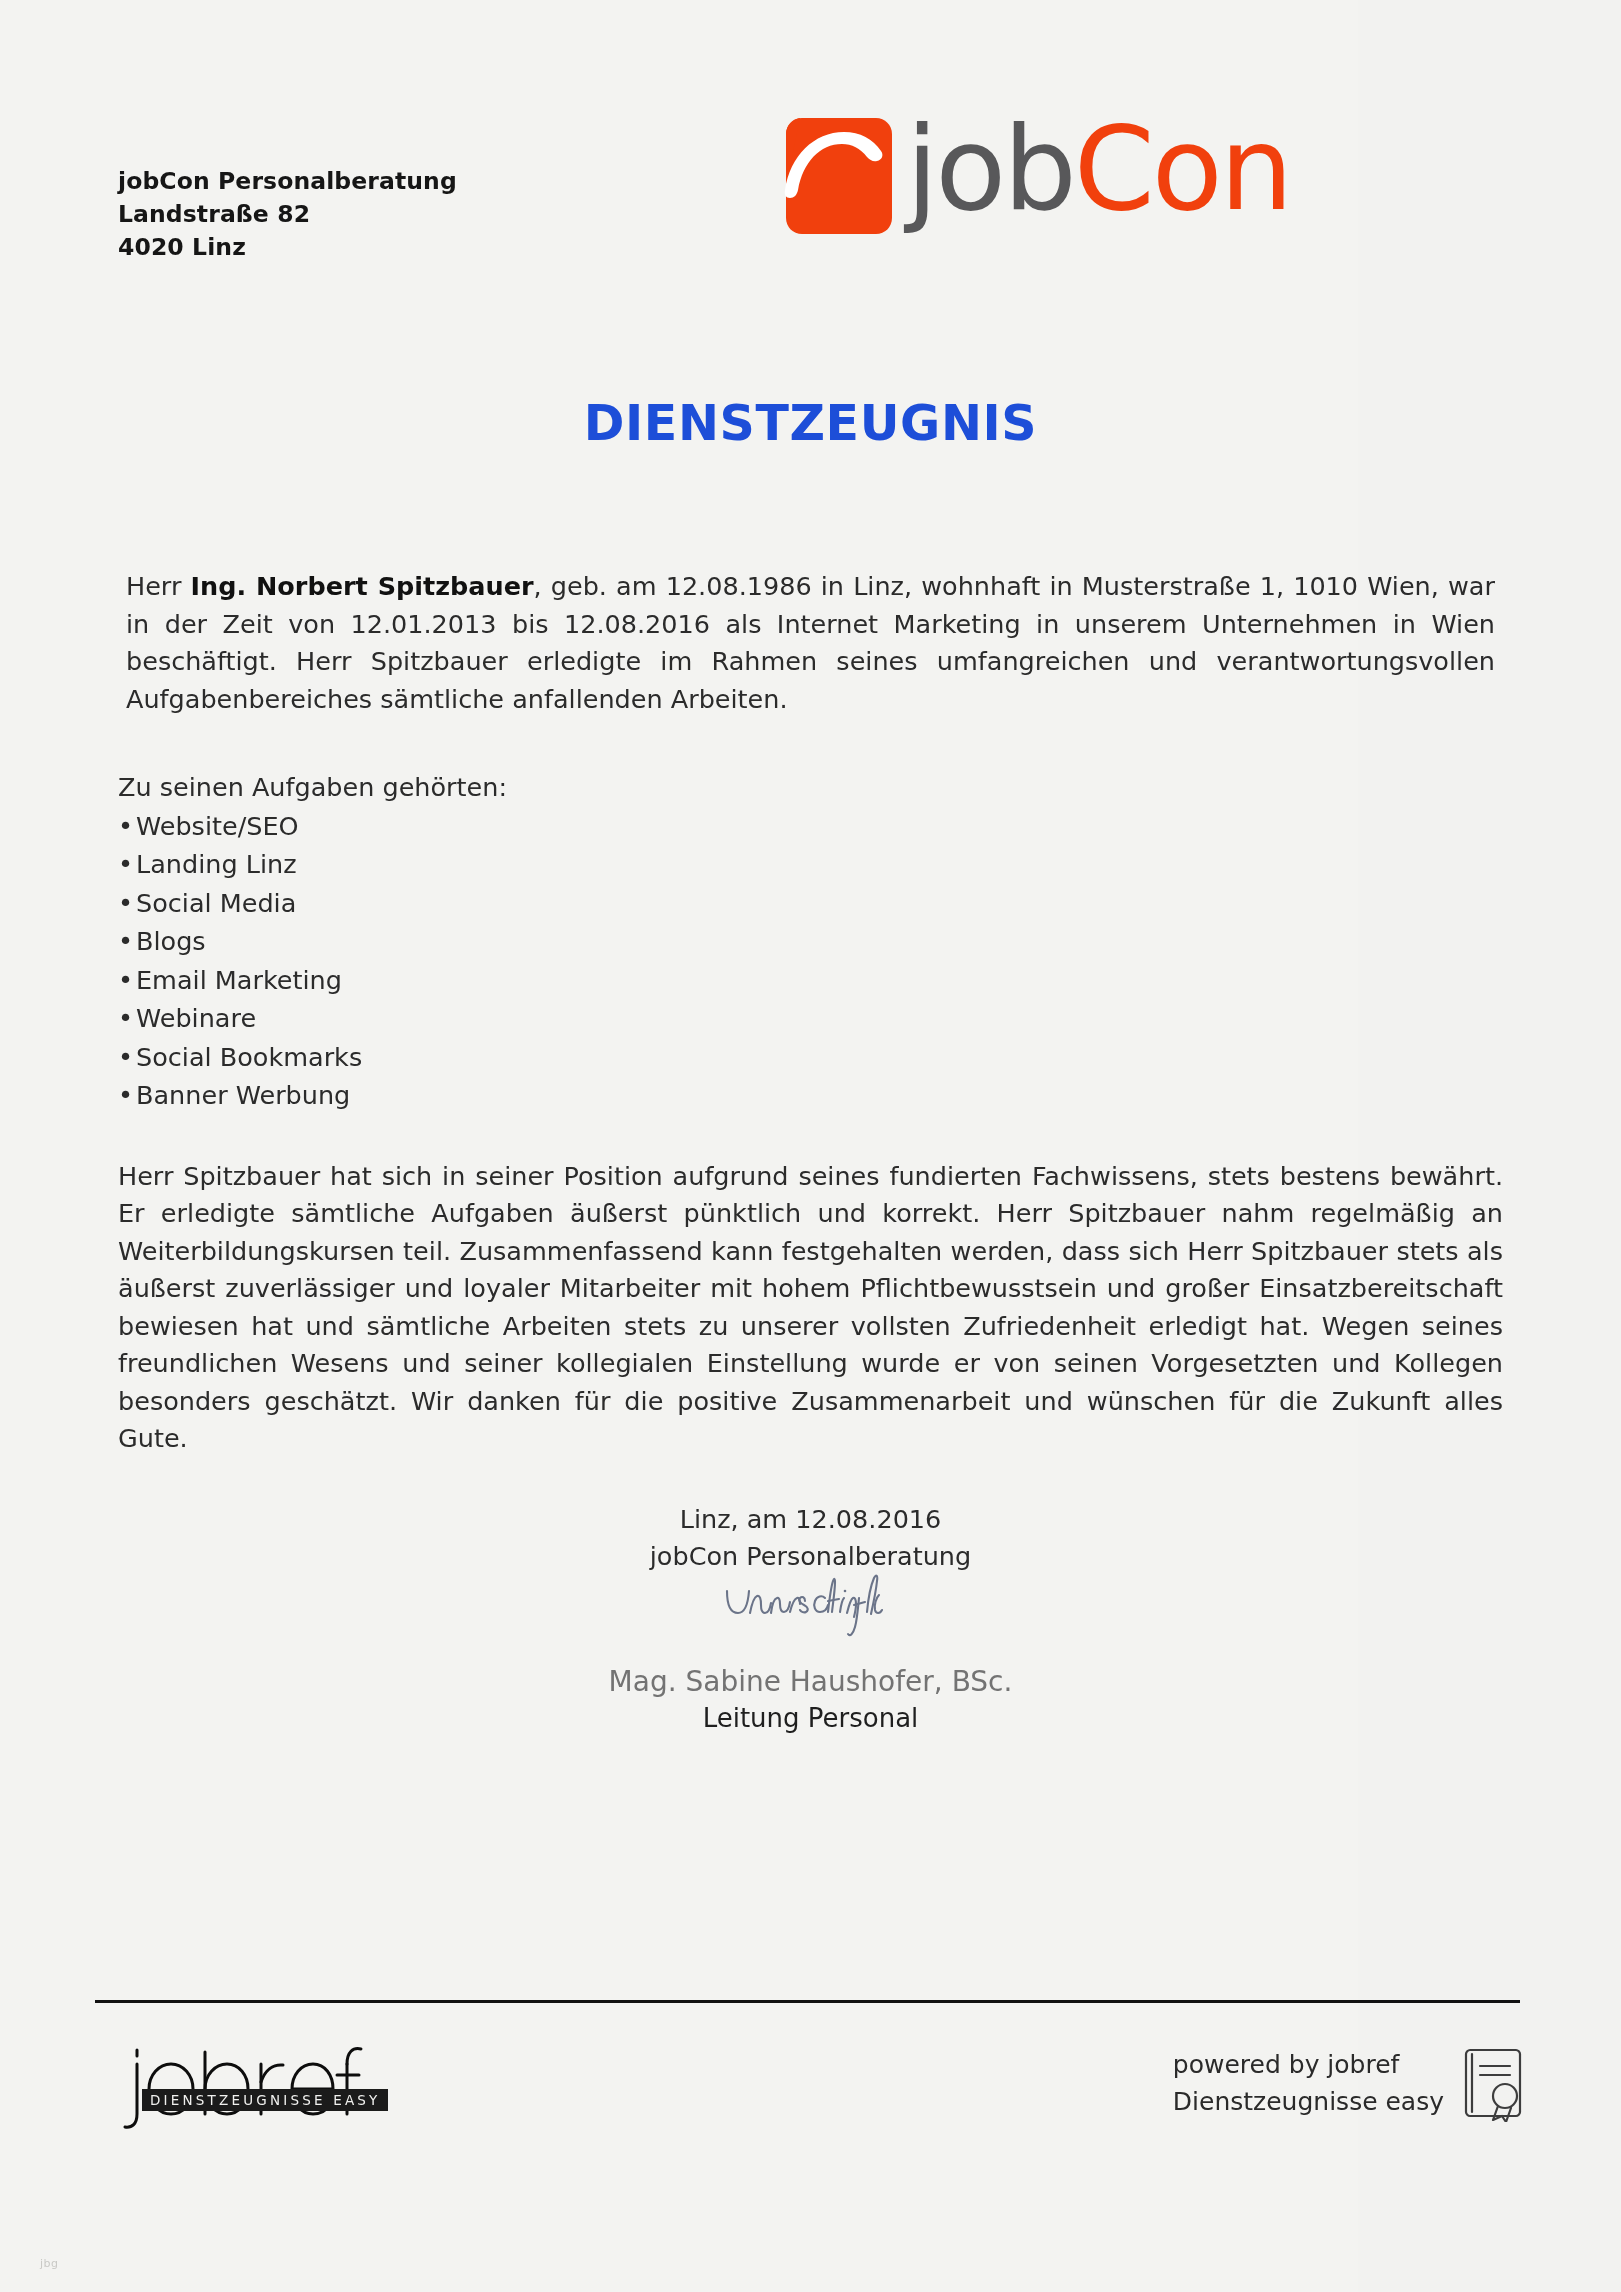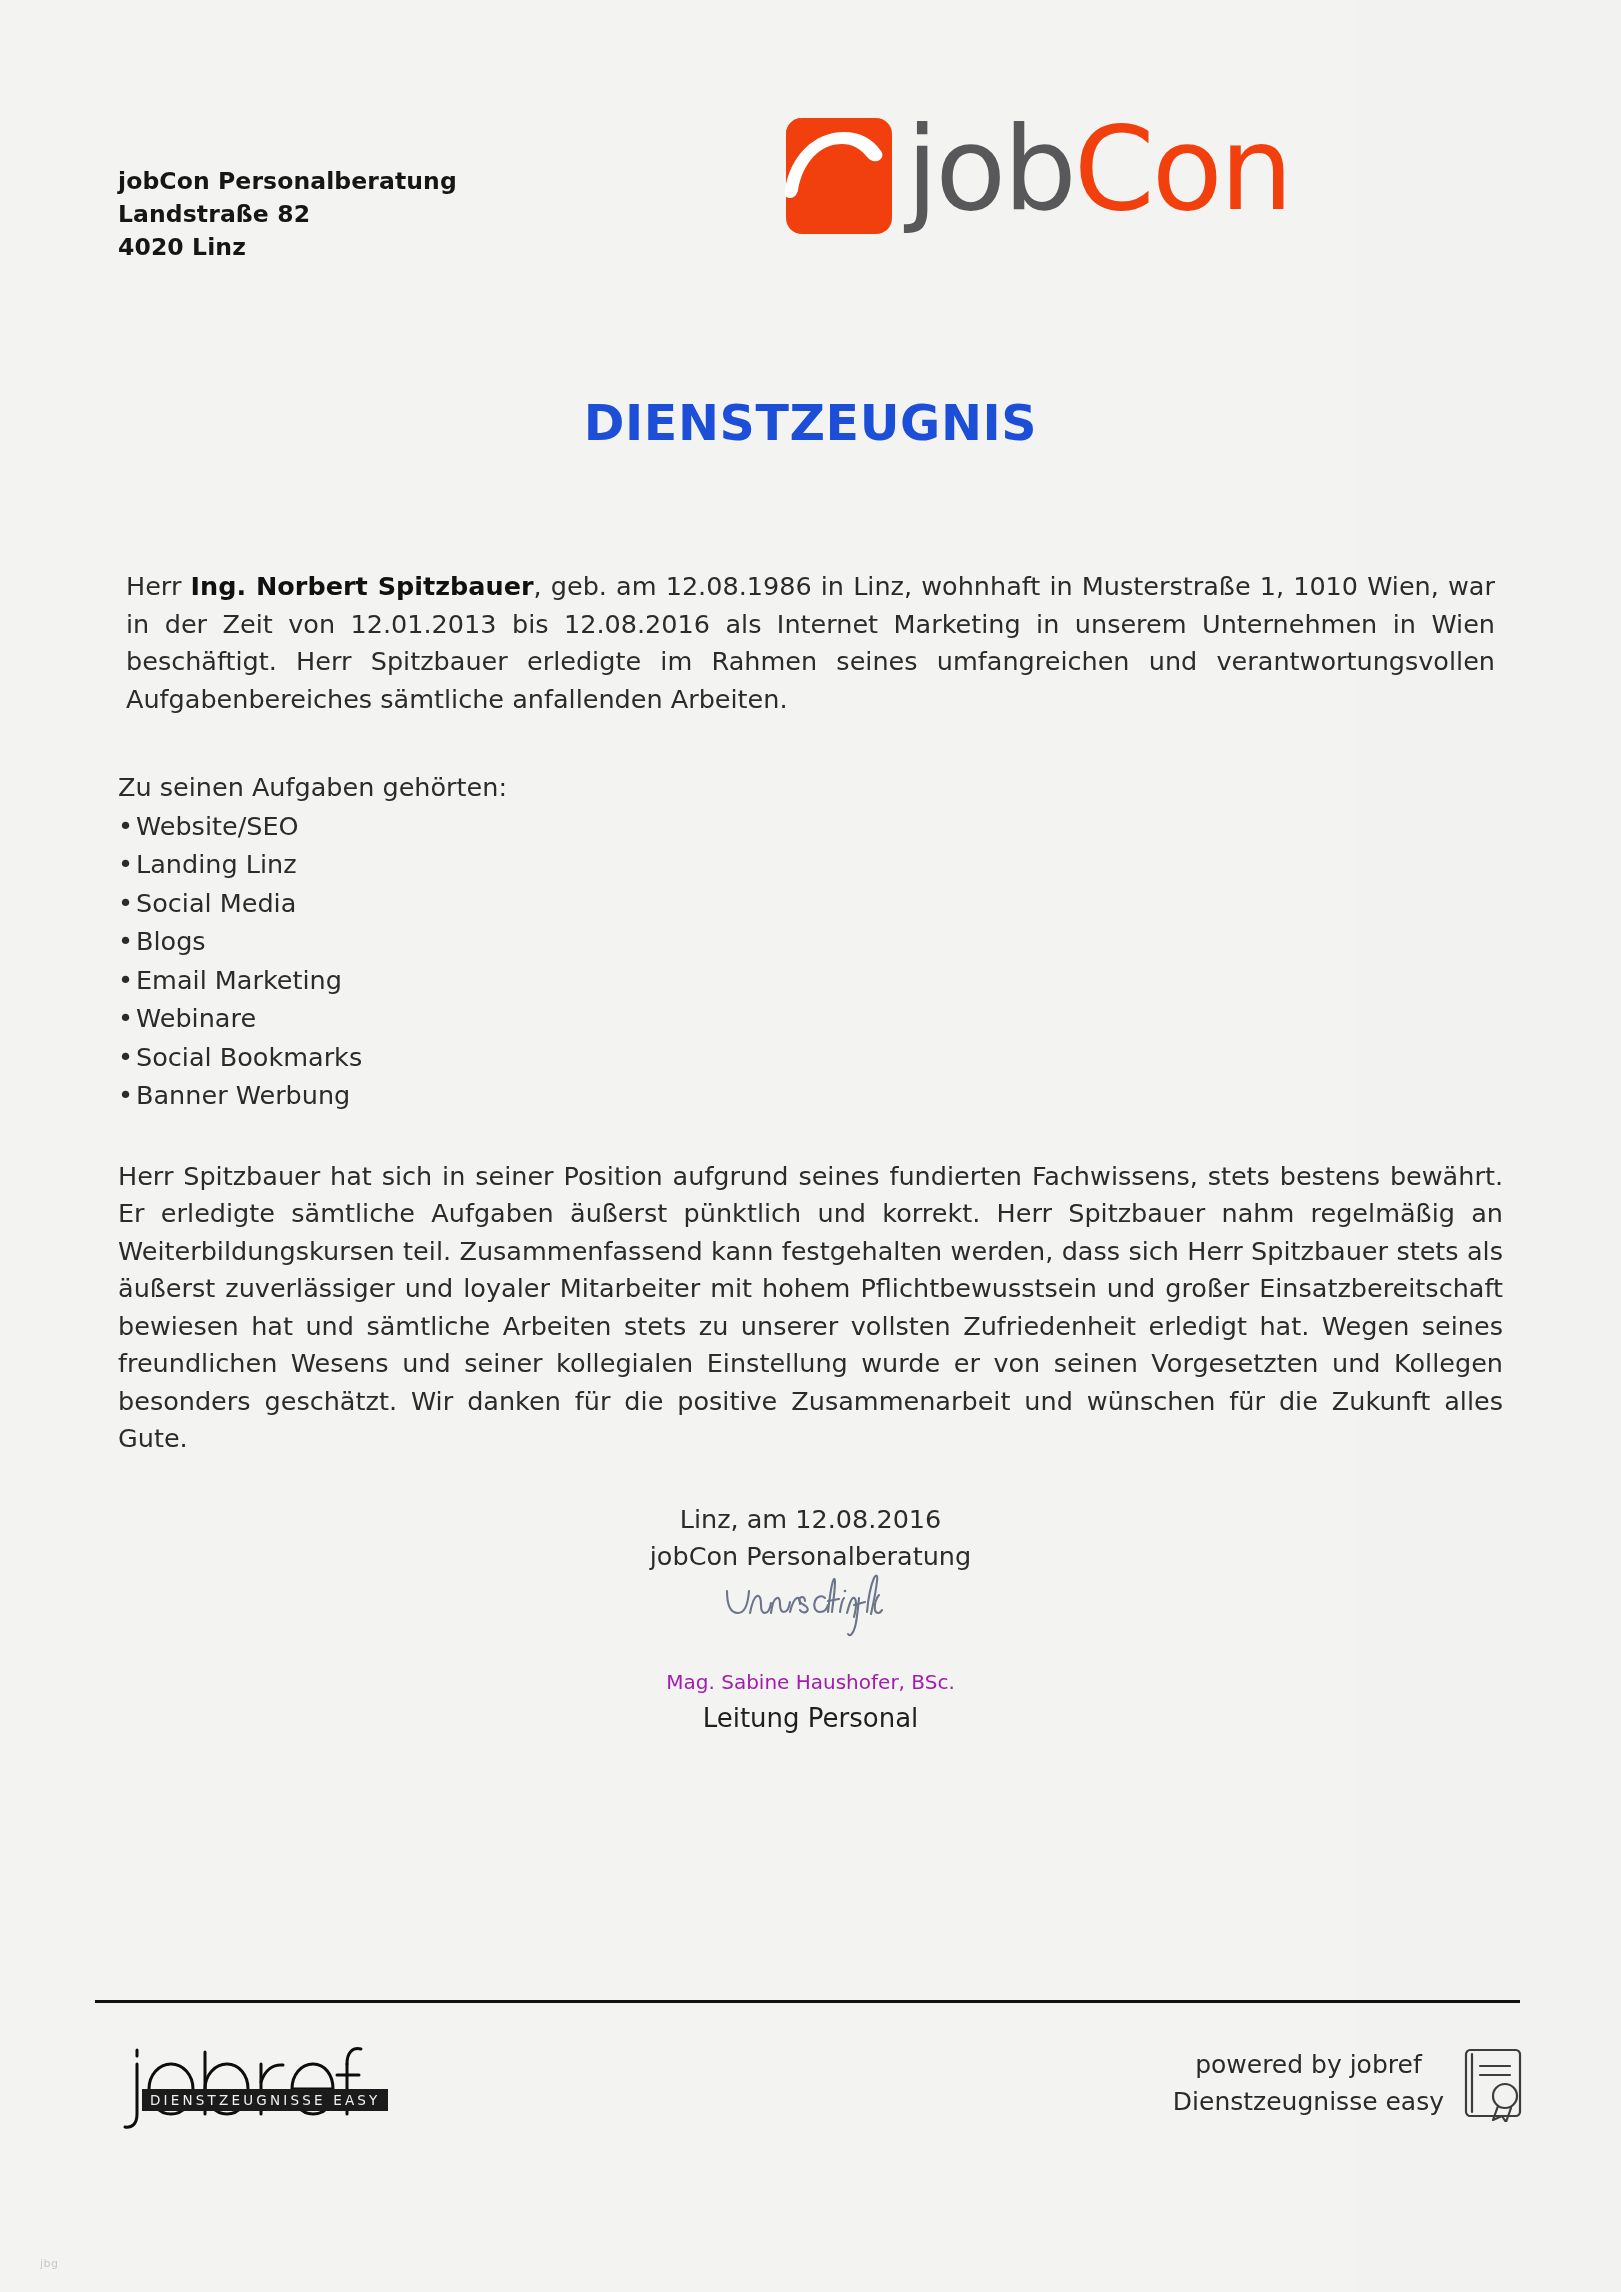--- a/index.html
+++ b/index.html
@@ -141,23 +141,23 @@
     text-align: center;
   }
   .signature-scribble {
     height: 90px;
     display: flex;
     justify-content: center;
     align-items: center;
   }
   .signature-scribble svg { display: block; }
   .sig-name {
-    font-size: 20px;
+    font-size: 28px;
     line-height: 36px;
-    color: #a21caf;
+    color: #737373;
     margin-top: 14px;
   }
   .sig-role {
     font-size: 26px;
     line-height: 36px;
     color: #1f1f1f;
   }
 
   
   .footer-rule {
@@ -207,21 +207,21 @@
 
   .footer-right {
     position: absolute;
     right: 95px;
     top: 22px;
     display: flex;
     align-items: center;
     gap: 18px;
   }
   .footer-right-text {
-    text-align: center;
+    text-align: left;
     font-size: 25px;
     line-height: 37px;
     color: #2a2a2a;
   }
   .cert-icon svg { display: block; }
 
   .corner-smudge {
     position: absolute;
     left: 40px;
     bottom: 22px;

